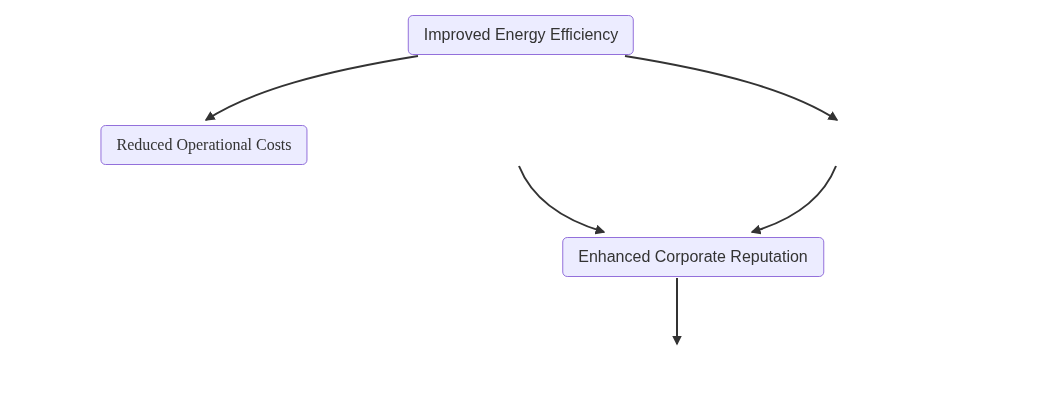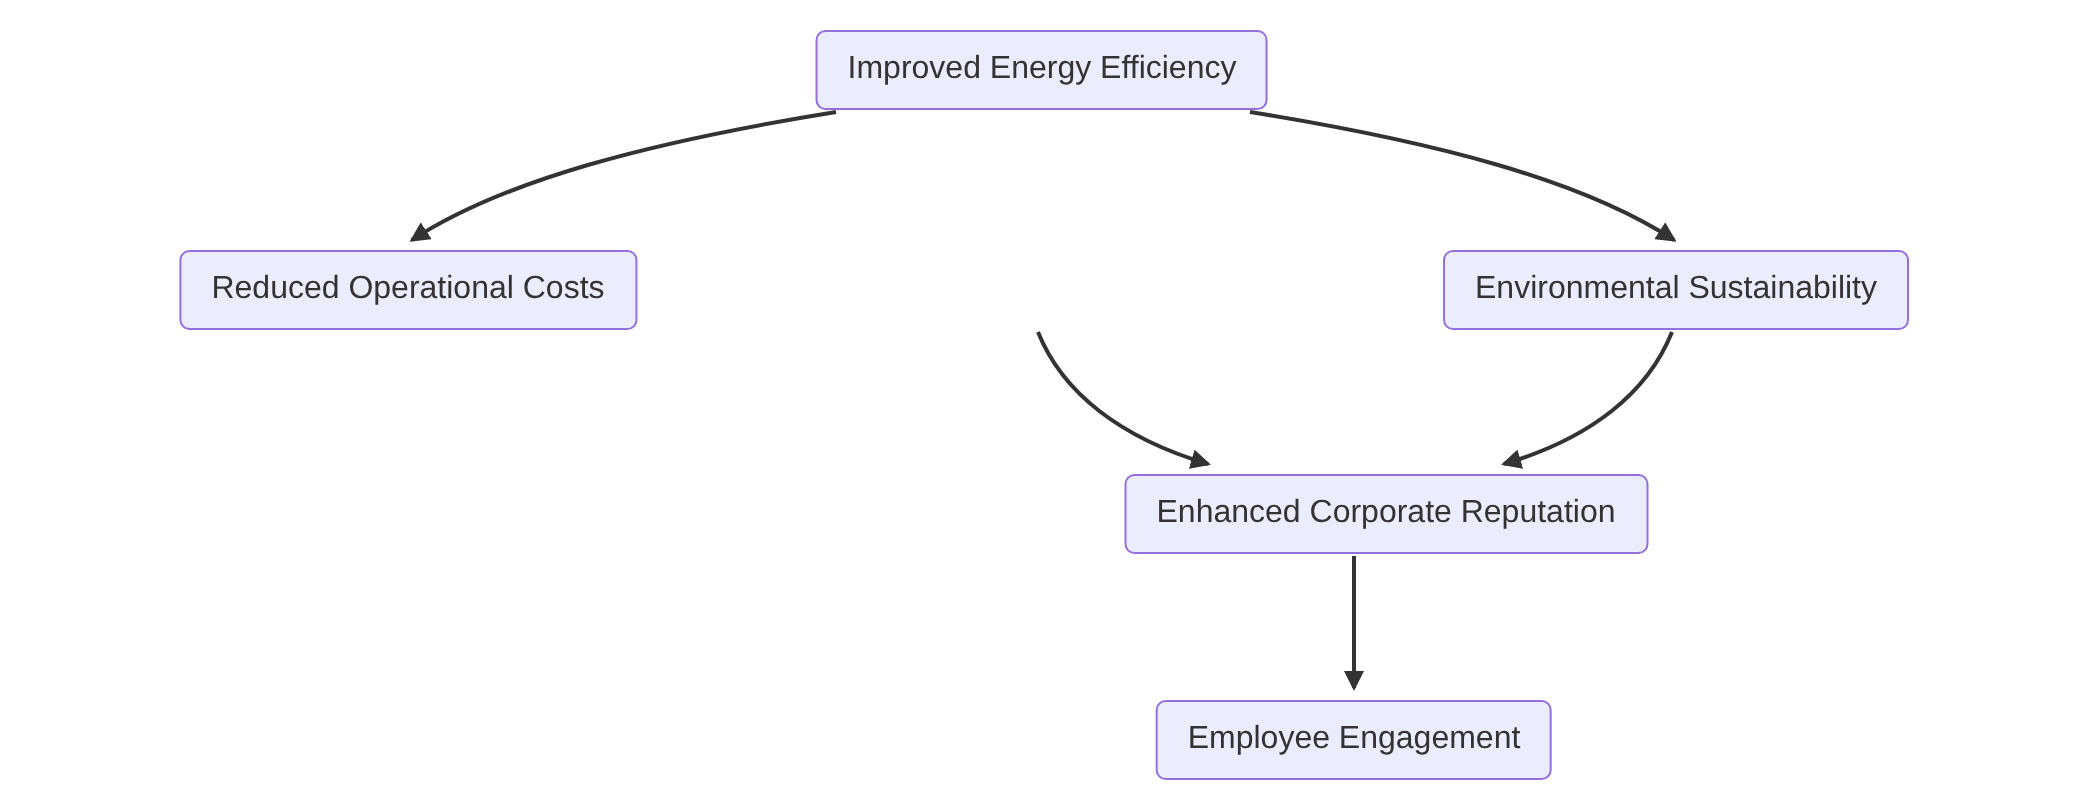--- a/index.html
+++ b/index.html
@@ -42,21 +42,21 @@
     height: 40px;
     display: flex;
     align-items: center;
     justify-content: center;
     font-size: 16px;
     color: var(--text, #333333);
     white-space: nowrap;
     text-align: right;
   }
   .node-energy        { left: 521px; top: 15px;  }
-  .node-costs         { left: 204px; top: 125px; }
+  .node-costs         { left: 204px; top: 125px; font-family: Liberation Serif, serif; }
   .node-compliance    { left: 517px; top: 125px; }
   .node-sustainability{ left: 838px; top: 125px; }
   .node-reputation    { left: 677px; top: 237px; margin-left: 16px; }
   .node-engagement    { left: 677px; top: 350px; }
 </style>
 </head>
 <body>
 
 <div class="canvas">
 
@@ -75,25 +75,19 @@
 
   <div class="node node-energy">
     <span>Improved Energy Efficiency</span>
   </div>
 
   <div class="node node-costs">
     <span>Reduced Operational Costs</span>
   </div>
 
 
-  <div class="node node-sustainability">
-    <span>Environmental Sustainability</span>
-  </div>
 
   <div class="node node-reputation">
     <span>Enhanced Corporate Reputation</span>
   </div>
 
-  <div class="node node-engagement">
-    <span>Employee Engagement</span>
-  </div>
 
 </div>
 
 </body></html>

